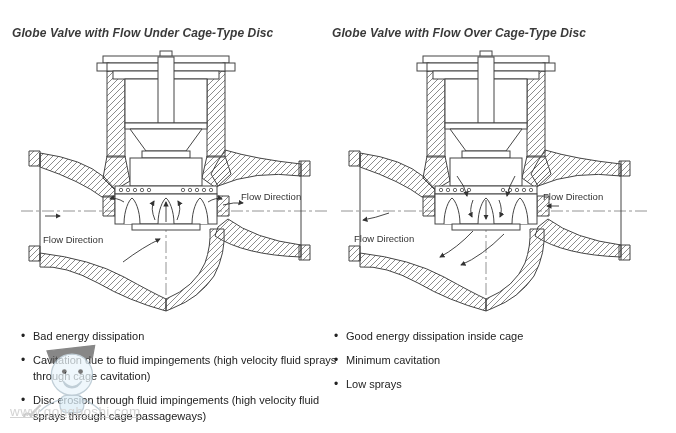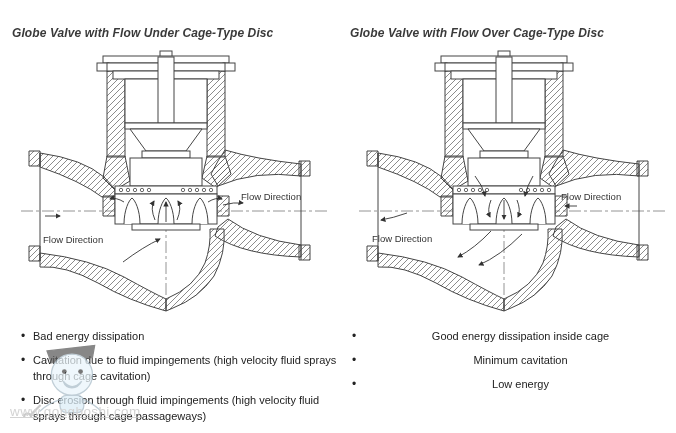--- a/index.html
+++ b/index.html
@@ -2,31 +2,31 @@
 <html><head>
 <meta charset="utf-8">
 <style>
   html,body{margin:0;padding:0;}
   body{
     width:676px;height:433px;position:relative;background:#ffffff;overflow:hidden;
     font-family:"Liberation Sans",sans-serif;color:#2e2e2e;
   }
   .panel{position:absolute;top:0;width:338px;height:433px;}
   .panel.left{left:0;}
-  .panel.right{left:338px;}
+  .panel.right{left:320px;}
   .title{
     position:absolute;top:26px;left:12px;width:320px;
     font-style:italic;font-weight:bold;font-size:12px;color:#3a3a3a;letter-spacing:.1px;
   }
   .diagram{position:absolute;top:50px;left:3px;}
   svg .lbl{font-family:"Liberation Sans",sans-serif;font-size:9.5px;fill:#333;}
   ul.bullets{
     position:absolute;top:321px;left:12px;width:322px;margin:8px;padding:0;list-style:none;
   }
-  .panel.right ul.bullets{left:5px;width:326px;text-align:center;}
+  .panel.right ul.bullets{left:5px;width:326px;}
   ul.bullets li{
     position:relative;padding-left:13px;margin-bottom:8px;
     font-size:11px;line-height:1.45;color:#222;
   }
   ul.bullets li::before{
     content:"\2022";position:absolute;left:1px;top:-1px;font-size:12px;color:#222;
   }
   .watermark{
     position:absolute;left:6px;top:336px;width:180px;height:95px;
     opacity:.72;z-index:5;pointer-events:none;
@@ -164,21 +164,21 @@
       <path d="M181,184 Q159,206 138,215" marker-end="url(#ah)"></path>
     </g>
 
     <text class="lbl" x="31" y="192">Flow Direction</text>
     <text class="lbl" x="220" y="150">Flow Direction</text>
   </svg>
 
   <ul class="bullets">
     <li>Good energy dissipation inside cage</li>
     <li>Minimum cavitation</li>
-    <li>Low energy</li>
+    <li>Low sprays</li>
   </ul>
 </div>
 
 <div class="watermark">
   <svg width="110" height="80" viewBox="0 0 100 74" style="position:absolute;left:12px;top:2px;">
     <g stroke="#a9bcc8" stroke-width="1.2" fill="none">
 
       <path d="M26,12 L70,7 L68,18 L30,23 Z" fill="#5a5a5a" stroke="#5a5a5a"></path>
 
       <circle cx="49" cy="34" r="19" fill="#eaf5fb"></circle>

